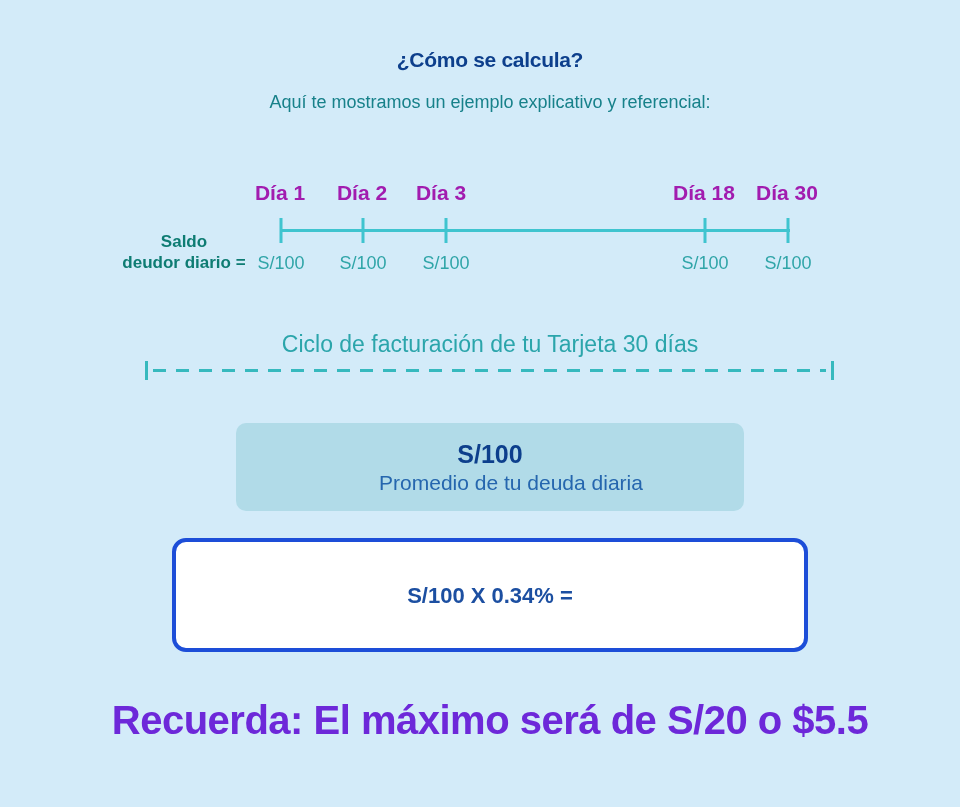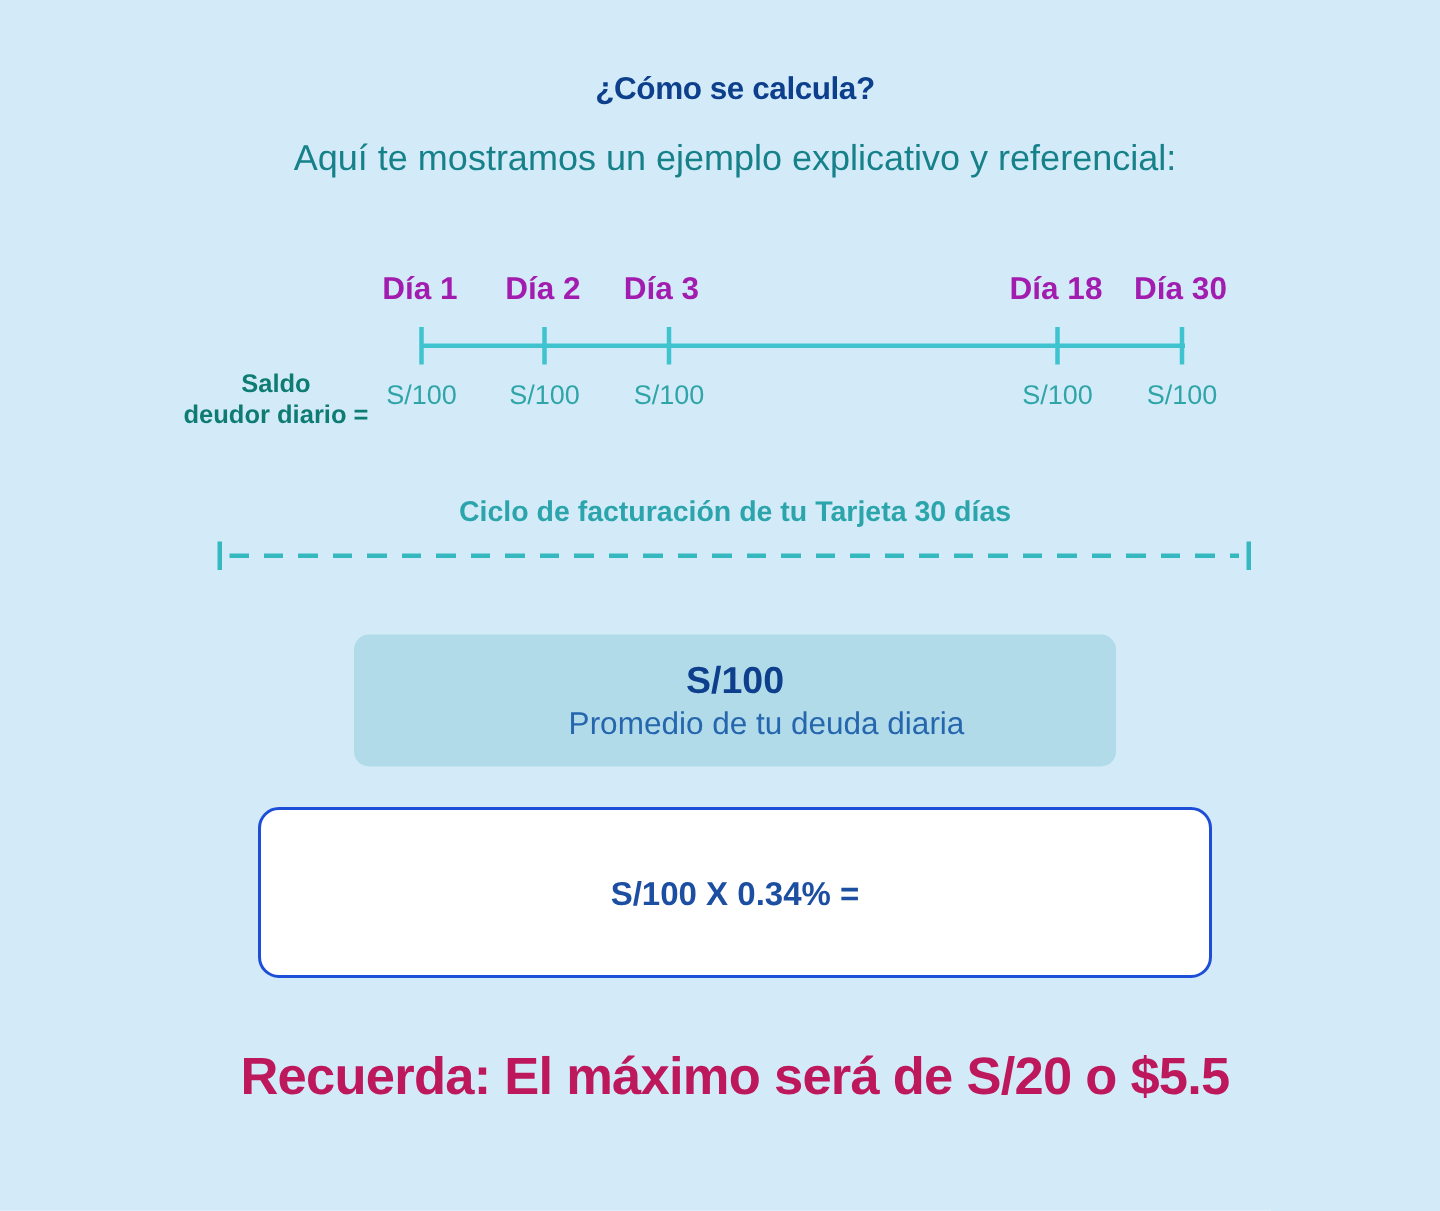--- a/index.html
+++ b/index.html
@@ -25,21 +25,21 @@
   .title {
     top: 48px;
     font-size: 21px;
     font-weight: 700;
     color: #0d3f8c;
     letter-spacing: -0.3px;
   }
 
   .subtitle {
     top: 92px;
-    font-size: 24px;
+    font-size: 18px;
     font-weight: 500;
     color: #17818a;
   }
 
   
   .day-label {
     position: absolute;
     top: 181px;
     transform: translateX(-50%);
     font-size: 21px;
@@ -66,37 +66,36 @@
   .axis-label {
     position: absolute;
     top: 231px;
     left: 112px;
     width: 144px;
     text-align: center;
     font-size: 17px;
     font-weight: 700;
     color: #0e7c73;
     line-height: 21px;
-    margin-top: 14px;
   }
   .amount {
     position: absolute;
     top: 253px;
     transform: translateX(-50%);
     font-size: 18px;
     font-weight: 400;
     color: #30a5a8;
     white-space: nowrap;
   }
 
   
   .cycle-label {
     top: 331px;
-    font-size: 19px;
-    font-weight: 700;
+    font-size: 23px;
+    font-weight: 400;
     color: #2ba5ab;
   }
   .cycle-line {
     position: absolute;
     top: 361px;
     left: 145px;
     width: 689px;
     height: 19px;
   }
   .cycle-dashes {
@@ -146,39 +145,39 @@
     margin-left: 42px;
   }
 
   .formula-box {
     position: absolute;
     left: 172px;
     top: 538px;
     width: 636px;
     height: 114px;
     background: #ffffff;
-    border: 2px solid #1d4ed8;
+    border: 4px solid #1d4ed8;
     border-radius: 14px;
     display: flex;
     flex-direction: column;
     align-items: center;
     justify-content: center;
   }
   .formula-line {
     font-size: 22px;
     font-weight: 600;
     color: #1c4fa1;
     line-height: 31px;
   }
 
   .footer-note {
     top: 698px;
-    font-size: 35px;
-    font-weight: 700;
-    color: #be185d;
+    font-size: 40px;
+    font-weight: 700;
+    color: #6d28d9;
     letter-spacing: -0.5px;
   }
 </style>
 </head>
 <body>
 
 <div class="canvas">
 
   <div class="crow title">¿Cómo se calcula?</div>
   <div class="crow subtitle">Aquí te mostramos un ejemplo explicativo y referencial:</div>

